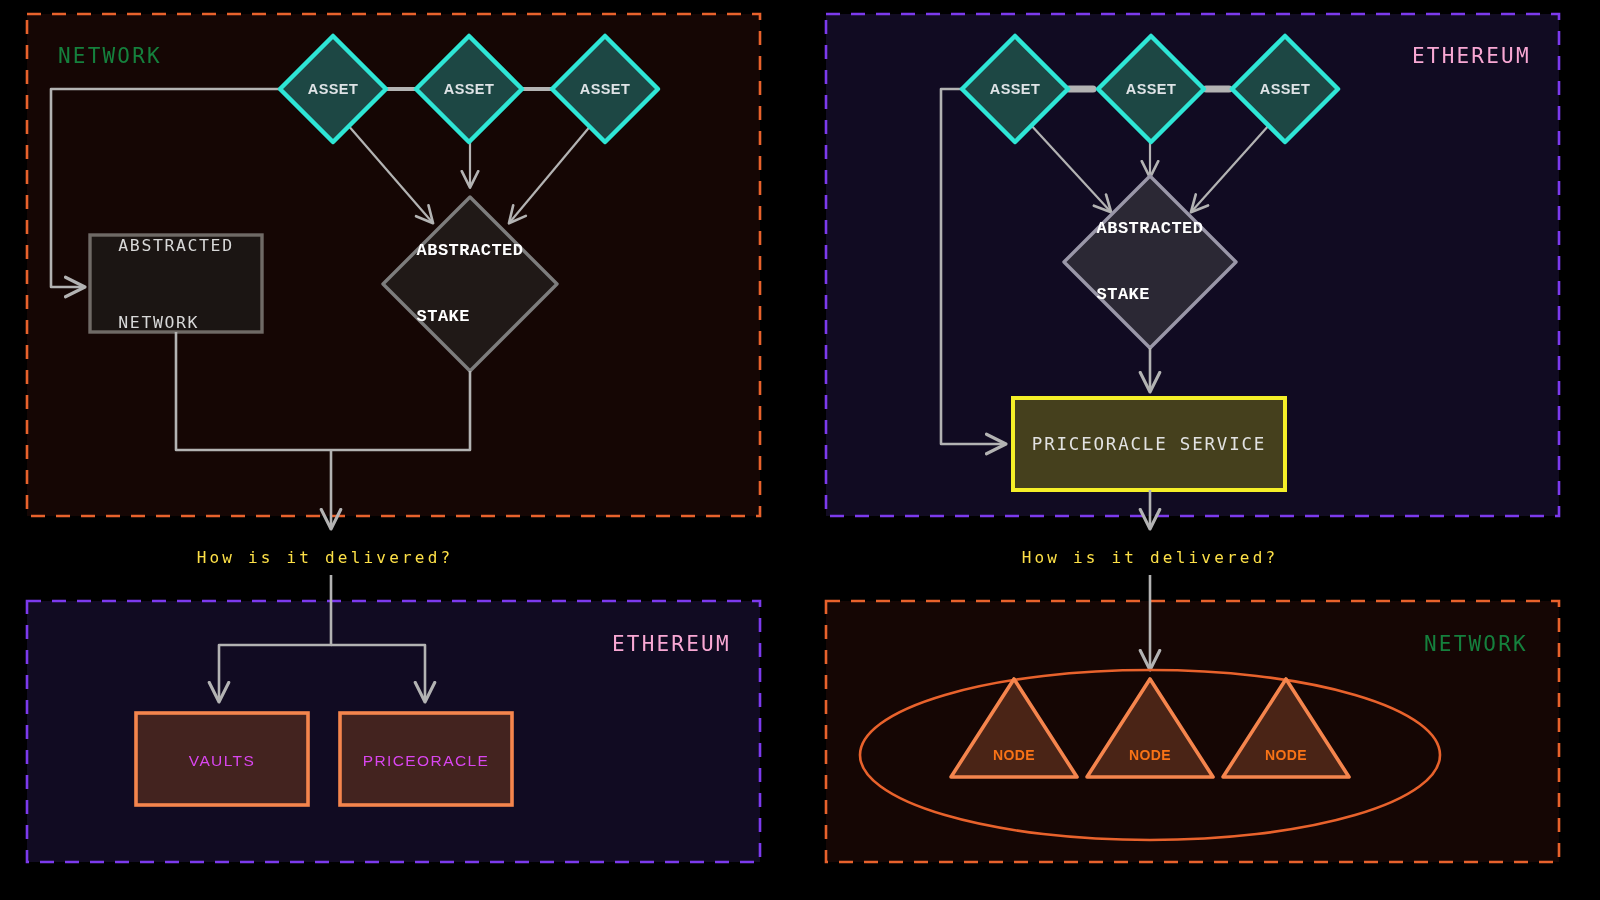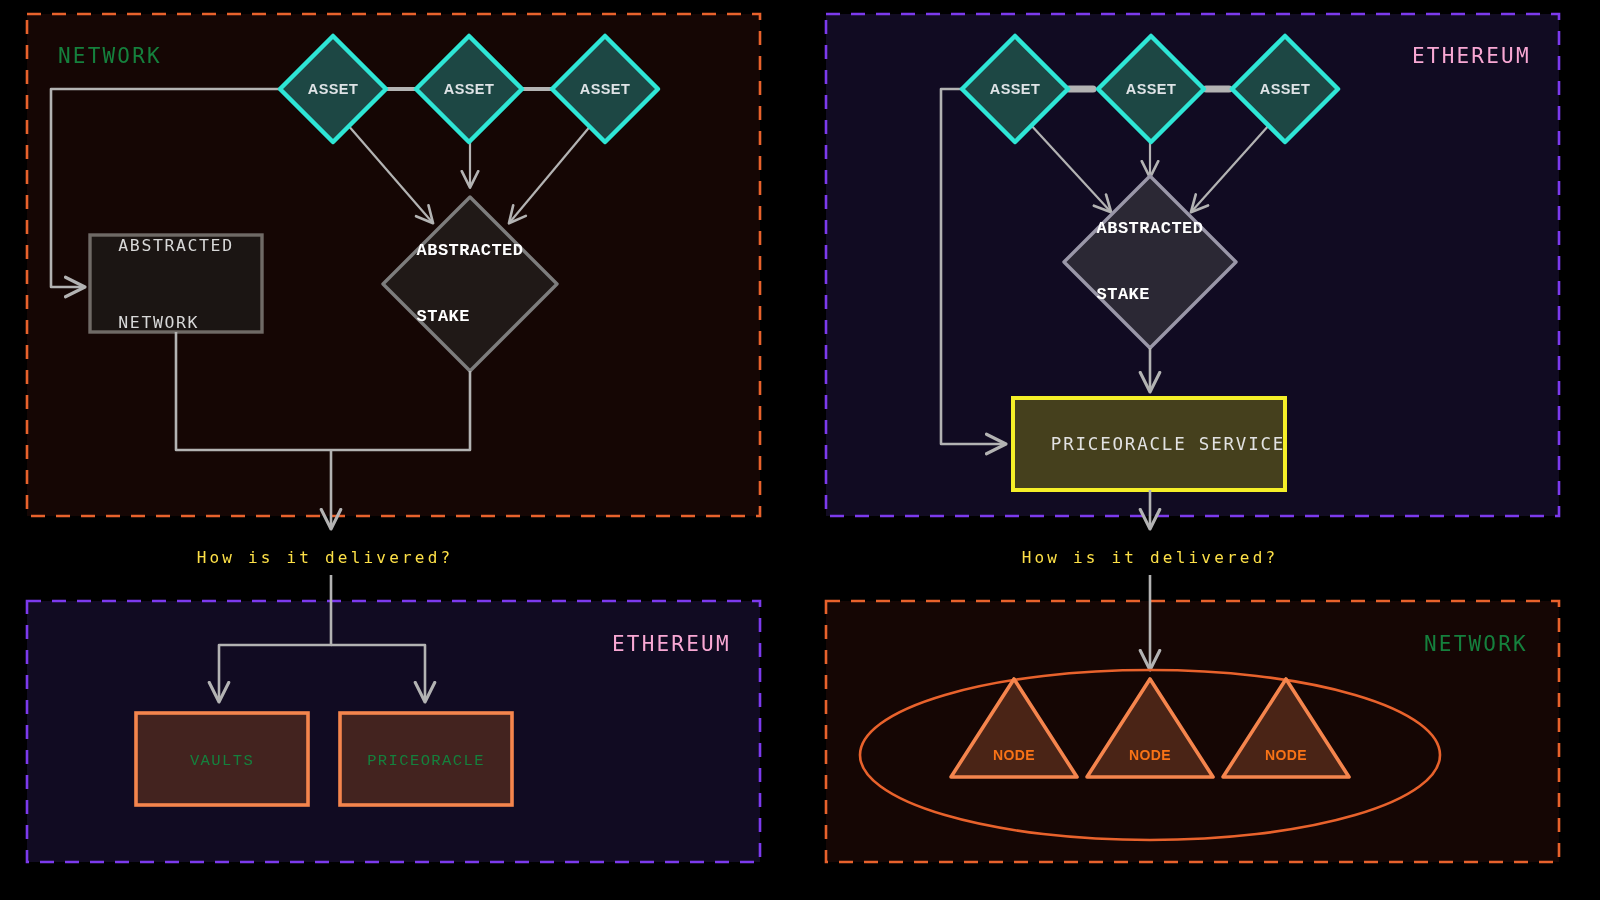--- a/index.html
+++ b/index.html
@@ -37,22 +37,22 @@
   }
   .t-mono{
     font-family:"DejaVu Sans Mono","Liberation Mono",monospace;
     font-size:16.5px;color:#d8d8d8;letter-spacing:1.6px;line-height:1.55;
   }
   .t-mono-lg{
     font-family:"DejaVu Sans Mono","Liberation Mono",monospace;
     font-size:17.5px;color:#e2e2e2;letter-spacing:1.8px;
   }
   .t-box{
-    font-family:Liberation Mono, monospace;
-    font-size:15.5px;color:#15803d;letter-spacing:1.4px;
+    font-family:Liberation Sans, sans-serif;
+    font-size:15.5px;color:#d946ef;letter-spacing:1.4px;
   }
   .t-node{
     font-family:"Liberation Sans",sans-serif;
     font-weight:bold;font-size:14px;color:#f97316;letter-spacing:.4px;
   }
   .t-question{
     font-family:"DejaVu Sans Mono","Liberation Mono",monospace;
     font-size:16px;color:#fde047;letter-spacing:3.2px;white-space:nowrap;
   }
 </style>
@@ -150,21 +150,21 @@
 
   <div class="node-text t-asset" style="left:1015px;top:89px;">ASSET</div>
   <div class="node-text t-asset" style="left:1151px;top:89px;">ASSET</div>
   <div class="node-text t-asset" style="left:1285px;top:89px;">ASSET</div>
 
   <div class="node-text t-stake" style="left:1150px;top:262px;">
     <div>ABSTRACTED</div>
     <div>STAKE</div>
   </div>
 
-  <div class="node-text t-mono-lg" style="left:1149px;top:444px;margin-left:19px;">PRICEORACLE SERVICE</div>
+  <div class="node-text t-mono-lg" style="left:1149px;top:444px;">PRICEORACLE SERVICE</div>
 
   <div class="node-text t-question" style="left:325px;top:557px;">How is it delivered?</div>
   <div class="node-text t-question" style="left:1150px;top:557px;">How is it delivered?</div>
 
   <div class="node-text t-box" style="left:222px;top:761px;">VAULTS</div>
   <div class="node-text t-box" style="left:426px;top:761px;">PRICEORACLE</div>
 
   <div class="node-text t-node" style="left:1014px;top:755px;">NODE</div>
   <div class="node-text t-node" style="left:1150px;top:755px;">NODE</div>
   <div class="node-text t-node" style="left:1286px;top:755px;">NODE</div>

